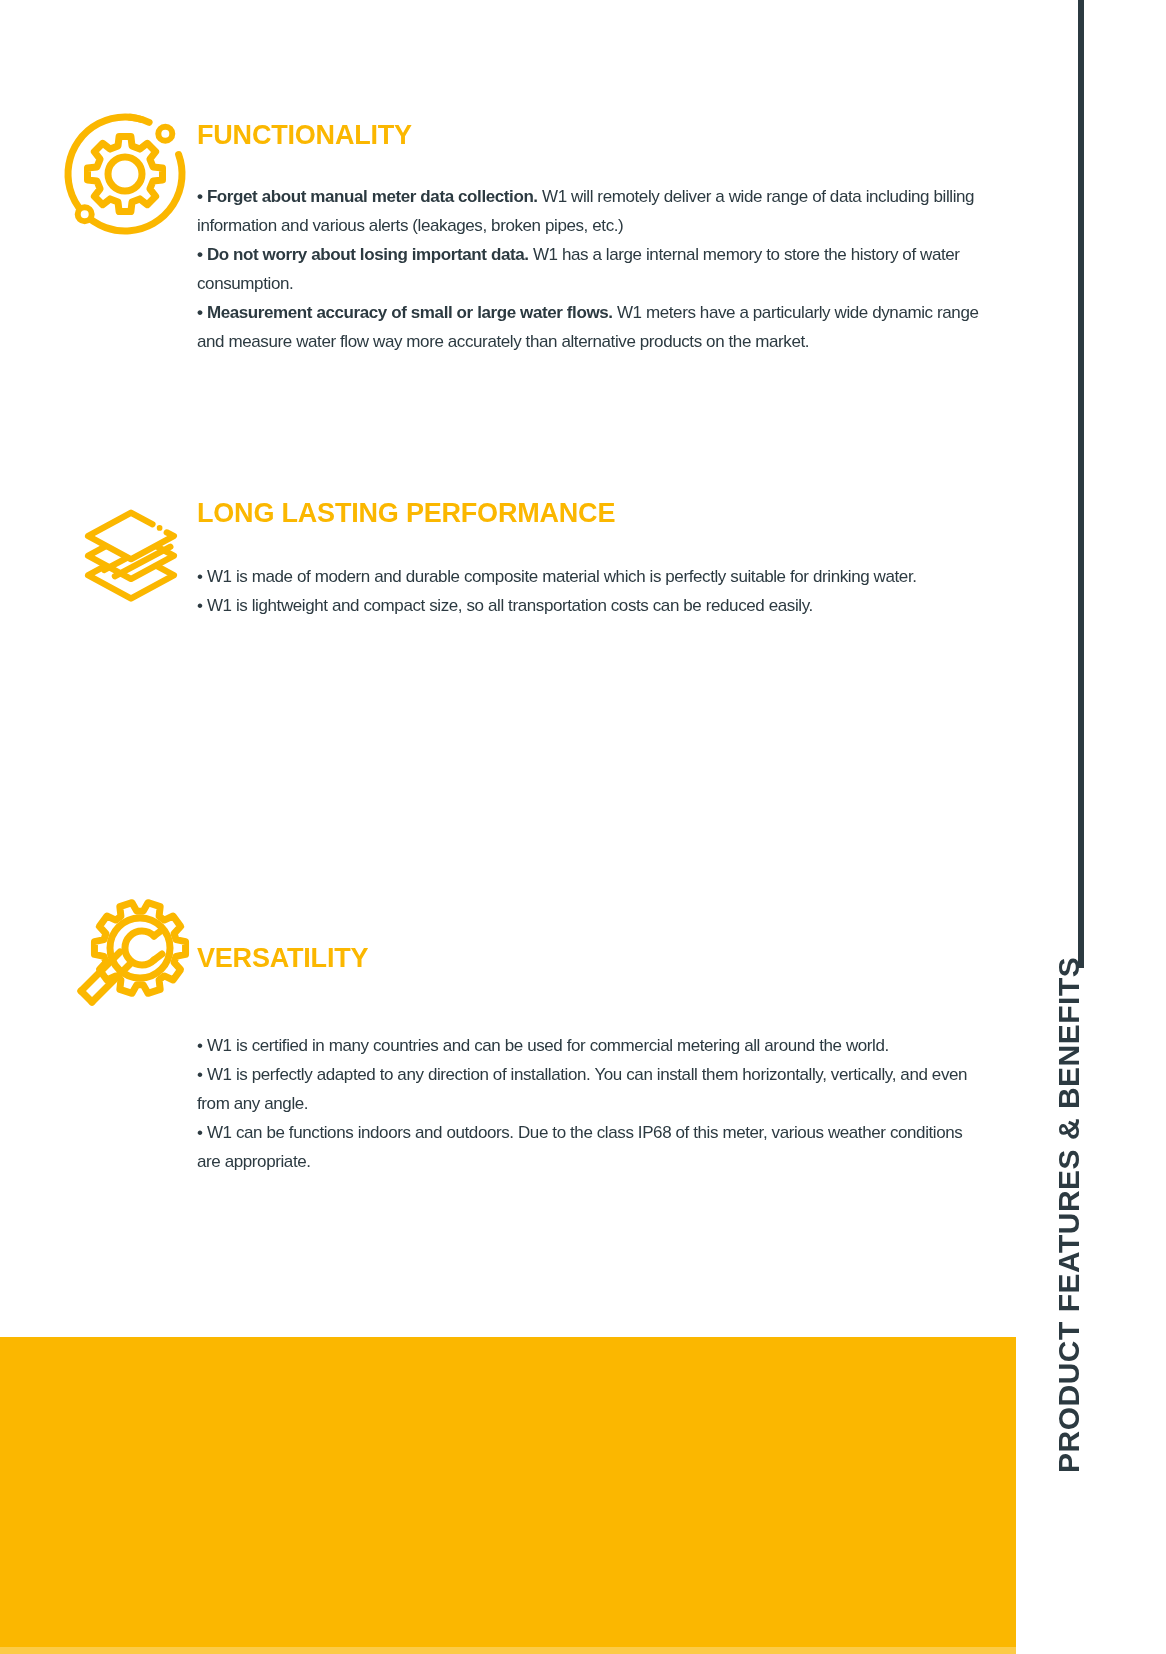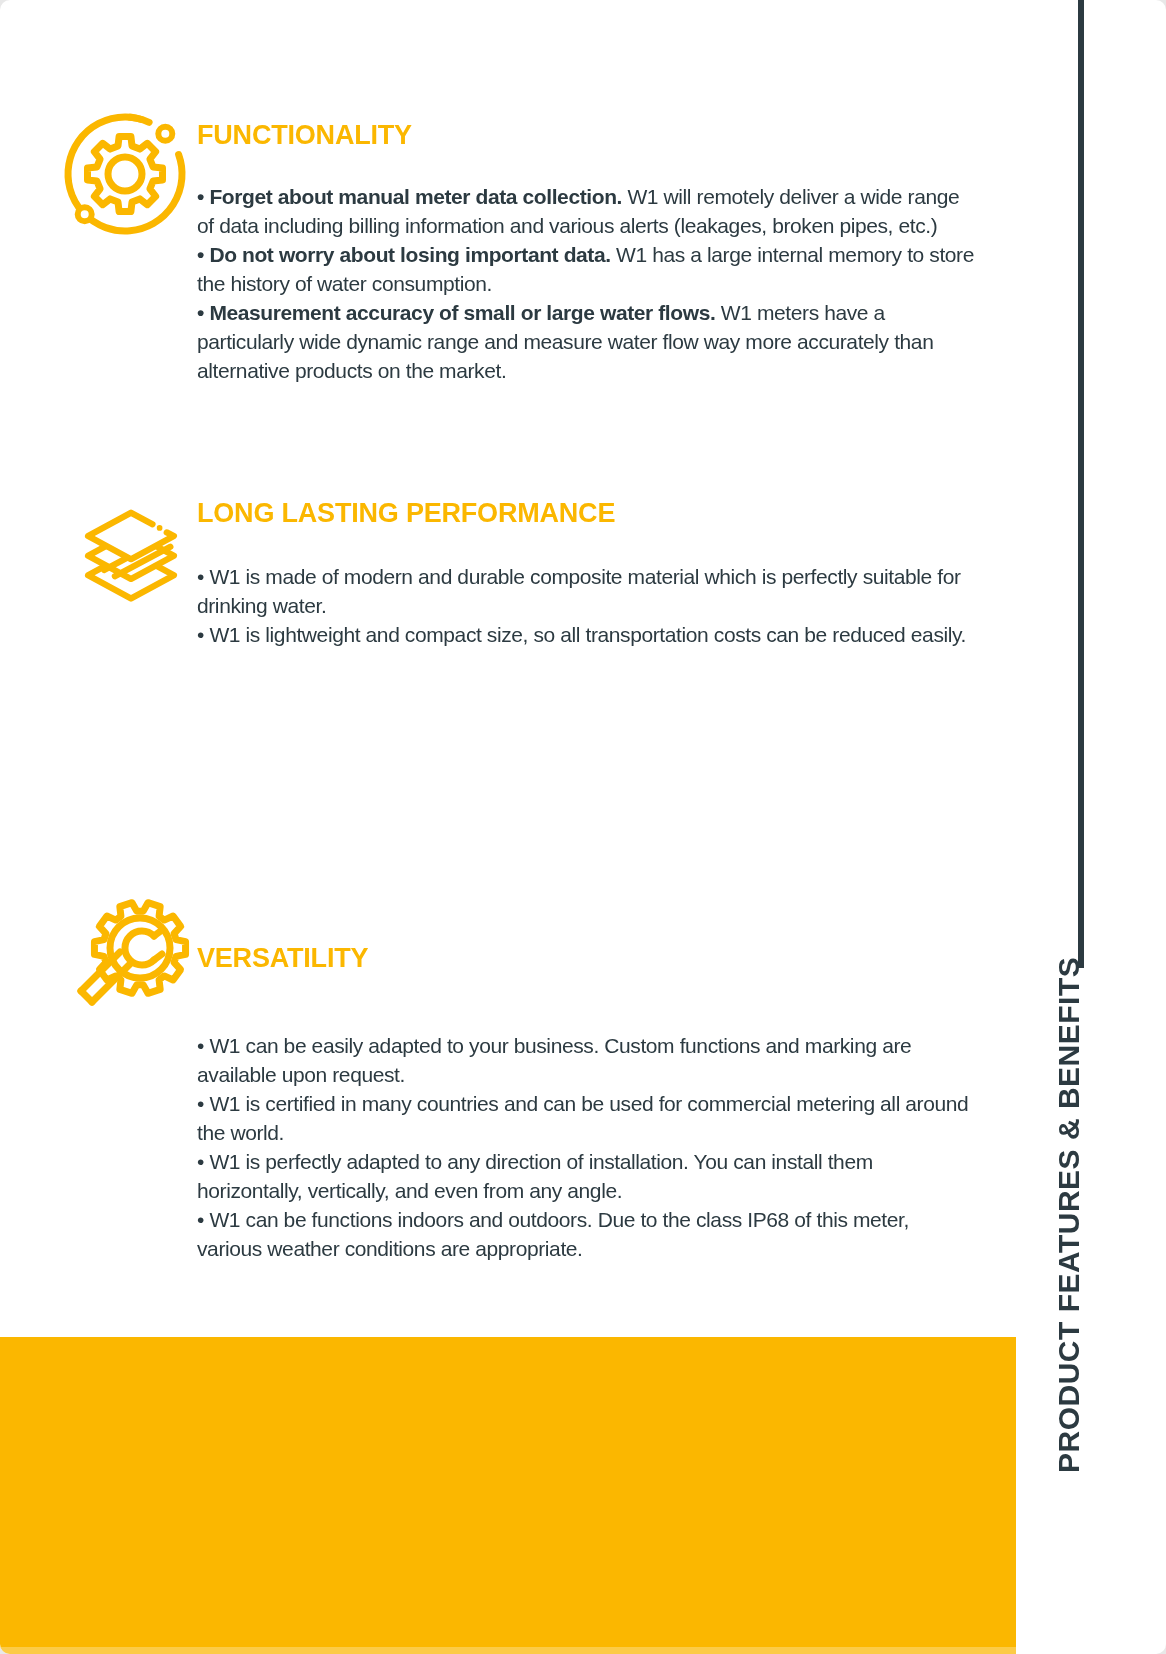--- a/index.html
+++ b/index.html
@@ -4,21 +4,20 @@
 <style>
   html,body{margin:0;padding:0;background:#e8e8e8;}
   .page{
     position:relative;
     width:1166px;height:1654px;
     margin:0 auto;
     background:#ffffff;
     overflow:hidden;
     font-family:"Liberation Sans", sans-serif;
     color:#2c3a41;
-    border-radius:10px;
   }
   
   .vrule{
     position:absolute;left:1078px;top:0;width:6px;height:968px;
     background:#2c3a41;
   }
   .vlabel{
     position:absolute;left:1048px;top:979px;height:494px;width:42px;
     writing-mode:vertical-rl;transform:rotate(180deg);
     font-size:30px;line-height:42px;font-weight:700;
@@ -44,21 +43,21 @@
   .s2{top:498px;}
   .s3{top:943px;}
   .sec h2{
     margin:0;font-size:27px;line-height:31px;font-weight:700;
     letter-spacing:-0.2px;color:#fbb700;
   }
   .s1 h2{margin-bottom:31px;}
   .s2 h2{margin-bottom:33px;}
   .s3 h2{margin-bottom:57px;}
   .sec p{
-    margin:0;font-size:21px;line-height:29px;letter-spacing:-0.4px;
+    margin:0;font-size:17px;line-height:29px;letter-spacing:-0.4px;
     color:#2c3a41;
   }
   .sec p::before{content:"\2022  ";}
   .sec p.lead::before{font-weight:700;}
   .sec b{font-weight:700;}
 </style>
 </head>
 <body>
 
 <div class="page">
@@ -106,21 +105,20 @@
       <path d="M86 46 L94 40"></path>
       <path d="M86 70 L94 64"></path>
       <path d="M52 62 L13 101"></path>
       <path d="M63 73 L24 112"></path>
       <path d="M13 101 L24 112"></path>
     </svg>
   </div>
 
   <div class="sec s3">
     <h2>VERSATILITY</h2>
-    <p><span>W1 can be easily adapted to your business. Custom functions and marking are available upon request.</span></p>
     <p><span>W1 is certified in many countries and can be used for commercial metering all around the world.</span></p>
     <p><span>W1 is perfectly adapted to any direction of installation. You can install them horizontally, vertically, and even from any angle.</span></p>
     <p><span>W1 can be functions indoors and outdoors. Due to the class IP68 of this meter, various weather conditions are appropriate.</span></p>
   </div>
 
   <div class="vrule"></div>
   <div class="vlabel">PRODUCT FEATURES &amp; BENEFITS</div>
 
   <div class="band">
     <div class="band-edge"></div>

